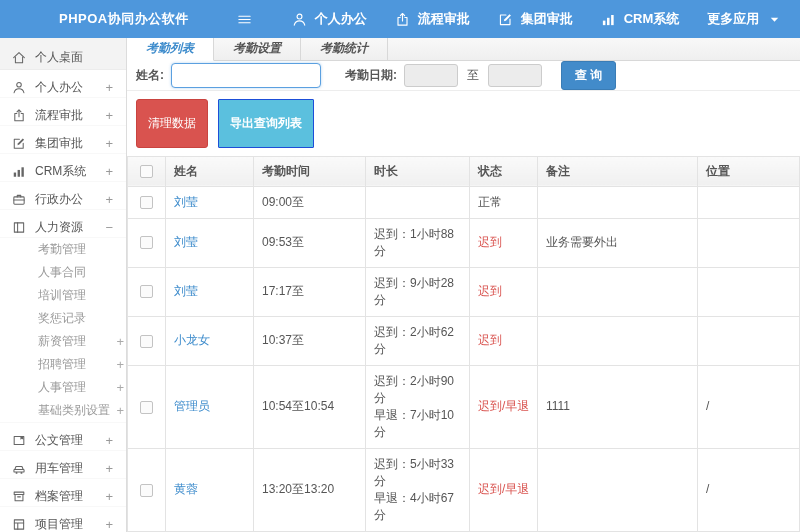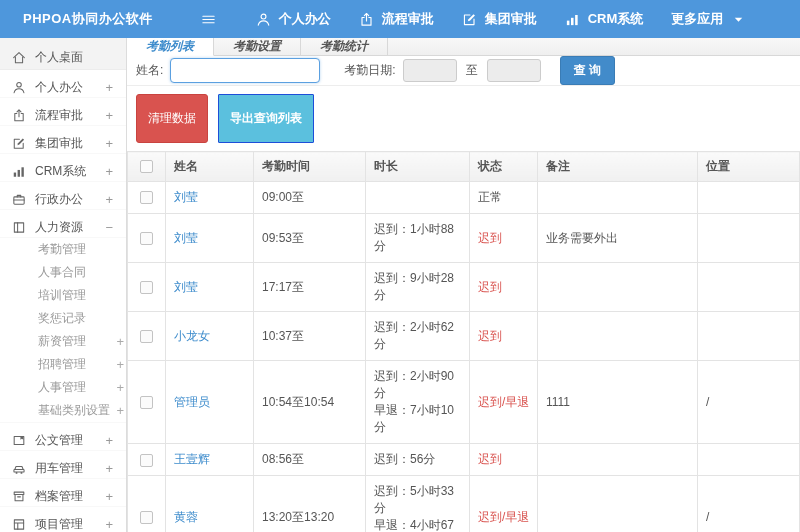--- a/index.html
+++ b/index.html
@@ -7,21 +7,21 @@
     font-family:"Liberation Sans","DejaVu Sans",sans-serif; font-size:12px; color:#555; background:#fff; }
 
   
   .ic { display:inline-flex; width:15px; height:15px; align-items:center; justify-content:center; }
   .ic svg { width:15px; height:15px; display:block; }
   .ic .s { fill:none; stroke:currentColor; stroke-width:1.2; stroke-linecap:round; stroke-linejoin:round; }
   .ic .f { fill:currentColor; stroke:none; }
 
   
   .topbar { height:38px; background:#4e97dc; display:flex; align-items:center; color:#fff; }
-  .logo { font-size:13px; font-weight:bold; padding-left:23px; letter-spacing:.5px; white-space:nowrap; }
+  .logo { font-size:13px; font-weight:bold; padding-left:23px; letter-spacing:.5px; white-space:nowrap;margin-left:36px; }
   .burger { margin-left:48px; color:#fff; cursor:pointer; }
   .burger svg { width:17px; height:17px; }
   .topnav { display:flex; align-items:center; margin-left:26px; }
   .topnav-item { display:flex; align-items:center; gap:7px; color:#fff; font-size:13px; font-weight:600;
     padding:0 14px; height:38px; cursor:pointer; white-space:nowrap; }
   .topnav-item .ic { width:16px; height:16px; }
 
   
   .wrap { display:flex; height:494px; }
 
@@ -42,21 +42,21 @@
   .main { flex:1; display:flex; flex-direction:column; background:#fff; min-width:0; }
 
   
   .tabbar { height:31px; background:linear-gradient(#f8f8f8,#efefef); border-bottom:1px solid #d8d8d8; display:flex;font-style:italic; }
   .tab { padding:0 19px; display:flex; align-items:center; font-weight:bold; color:#555; cursor:pointer;
     border-right:1px solid #d8d8d8; font-size:12px; }
   .tab.active { background:#fff; color:#3e8ccc; border-bottom:1px solid #fff; margin-bottom:-1px; }
 
   
   .filterbar { height:37px; display:flex; align-items:center; padding-left:9px; border-bottom:1px solid #ededed; }
-  .flabel { font-weight:normal; color:#555; margin-right:7px; white-space:nowrap; }
+  .flabel { font-weight:bold; color:#555; margin-right:7px; white-space:nowrap; }
   .name-input { width:150px; height:25px; border:1px solid #5ba0e0; border-radius:4px; padding:0 6px;
     outline:none; box-shadow:0 0 3px rgba(91,160,224,.45); font-size:12px; }
   .date-label { margin-left:24px; }
   .date-input { width:54px; height:23px; background:#ececec; border:1px solid #ccc; border-radius:3px; padding:0 4px; font-size:12px; }
   .to-label { margin:0 9px; color:#555; }
   .btn-search { margin-left:19px; background:#428bca; color:#fff; border:1px solid #3a7cb5; border-radius:3px;
     font-weight:bold; font-size:12px; padding:5px 13px; cursor:pointer; white-space:nowrap; }
 
   
   .actionbar { padding:8px 0 8px 9px; display:flex; gap:10px; }
@@ -376,29 +376,20 @@
             <td><span class="name-link">管理员</span></td>
             <td>10:54至10:54</td>
             <td class="dur">迟到：2小时90分
 早退：7小时10分</td>
             <td class="st-late">迟到/早退</td>
             <td>1111</td>
             <td>/</td>
           </tr>
           <tr>
             <td class="cbcell"><span class="cb"></span></td>
-            <td><span class="name-link">王壹辉</span></td>
-            <td>08:56至</td>
-            <td class="dur">迟到：56分</td>
-            <td class="st-late">迟到</td>
-            <td></td>
-            <td></td>
-          </tr>
-          <tr>
-            <td class="cbcell"><span class="cb"></span></td>
             <td><span class="name-link">黄蓉</span></td>
             <td>13:20至13:20</td>
             <td class="dur">迟到：5小时33分
 早退：4小时67分</td>
             <td class="st-late">迟到/早退</td>
             <td></td>
             <td>/</td>
           </tr>
         </tbody>
     </table>

